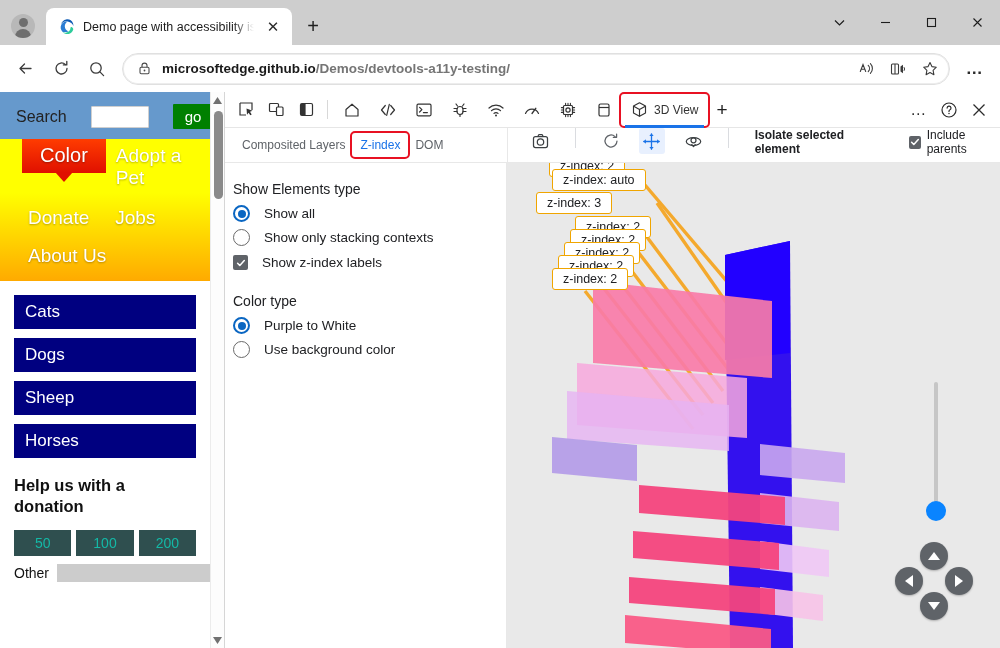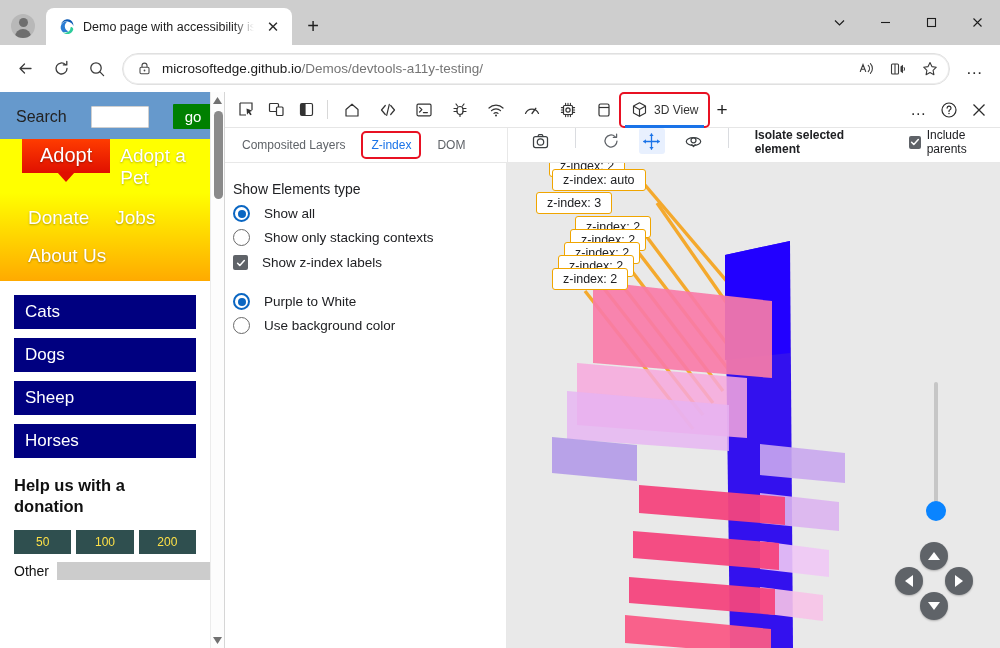--- a/index.html
+++ b/index.html
@@ -57,21 +57,21 @@
   .win-controls {
     position: absolute; right: 0; top: 0; height: 45px; display: flex; align-items: center;
   }
   .win-btn {
     width: 46px; height: 45px; display: flex; align-items: center; justify-content: center;
     color: #1d1d1d;
   }
 
   .navbar {
     height: 47px; background: #ffffff; display: flex; align-items: center;
-    padding: 0 8px; gap: 2px;
+    padding: 0 8px; gap: 2px; font-weight: bold;
   }
   .nav-icon-btn {
     width: 34px; height: 34px; border-radius: 4px; display: flex;
     align-items: center; justify-content: center; color: #3b3b3b; flex: 0 0 34px;
   }
   .omnibox {
     flex: 1; height: 32px; background: #ffffff; border-radius: 16px;
     display: flex; align-items: center; padding: 0 4px 0 14px; gap: 10px;
     margin: 0 6px; border: 1px solid #e0e0e0;
     box-shadow: inset 0 0 0 1px #ededed;
@@ -140,21 +140,21 @@
   .cat-btn {
     display: block; width: 100%; background: #000080; color: #fff; border: none;
     font-size: 17px; text-align: left; padding: 7px 11px; margin-bottom: 9px;
     font-family: "Liberation Sans", sans-serif;
   }
 
   .donate-sec { padding: 8px 14px 0 14px; }
   .donate-title { font-size: 16.5px; font-weight: bold; color: #111; line-height: 1.25; }
   .amount-row { display: flex; gap: 5px; margin-top: 14px; }
   .amt-btn {
-    flex: 1; background: #2f4f4f; color: #fde047; border: none; font-size: 12px;
+    flex: 1; background: #2f4f4f; color: #14b8a6; border: none; font-size: 14px;
     padding: 5px 0; text-align: center; font-family: "Liberation Sans", sans-serif;
   }
   .other-row { display: flex; align-items: center; gap: 8px; margin-top: 8px; }
   .other-label { font-size: 14px; color: #111; }
   .other-input { flex: 1; height: 18px; background: #cccccc; border: none; }
 
   .page-scrollbar {
     position: absolute; right: 0; top: 0; bottom: 0; width: 14px; background: #fdfdfd;
     border-left: 1px solid #ececec; display: flex; flex-direction: column; align-items: center;
   }
@@ -187,21 +187,21 @@
   .dt-panel-tab.active::after {
     content: ''; position: absolute; left: 3px; right: 3px; bottom: -3px; height: 2.5px; background: #1a73e8;
   }
   .redbox { outline: 2.5px solid #e81123; outline-offset: 1px; }
   .dt-spacer { flex: 1; }
 
   .dt-subbar {
     height: 35px; display: flex; align-items: center; border-bottom: 1px solid #e8e8e8;
     background: #fff;
   }
-  .subtabs { display: flex; align-items: center; width: 282px; flex: 0 0 282px; padding-left: 10px; gap: 12px; height: 100%; }
+  .subtabs { display: flex; align-items: center; width: 282px; flex: 0 0 282px; padding-left: 10px; gap: 1px; height: 100%; }
   .subtab { font-size: 12px; color: #5f6368; padding: 4px 7px; border-radius: 2px; }
   .subtab.active { color: #1a73e8; }
   .dt-subbar-right { display: flex; align-items: flex-start; gap: 16px; padding-left: 20px; height: 100%; border-left: 1px solid #e8e8e8; flex:1; }
   .act-icon {
     width: 28px; height: 26px; display: flex; align-items: center; justify-content: center;
     color: #3c4043; border-radius: 3px;
   }
   .act-icon.sel { background: #e8f0fe; color: #1a73e8; }
   .vline { width: 1px; height: 20px; background: #dadce0; margin: 0 6px; }
   .isolate-label { font-size: 12px; color: #202124; font-weight: bold; margin-left: 4px; }
@@ -378,21 +378,21 @@
         <div class="site-header">
           <div class="search-row">
             <span class="search-label">Search</span>
             <input class="search-input" type="text" style="">
             <button class="go-btn">go</button>
           </div>
         </div>
 
         <div class="site-nav">
           <div class="nav-row1">
-            <div class="nav-home">Adopt</div>
+            <div class="nav-home">Color</div>
             <div class="nav-link">Adopt a Pet</div>
           </div>
           <div class="nav-row2">
             <div class="nav-link">Donate</div>
             <div class="nav-link">Jobs</div>
           </div>
           <div class="nav-row3">
             <div class="nav-link">About Us</div>
           </div>
         </div>
@@ -627,20 +627,21 @@
             <span class="cb-outer">
               <svg width="10" height="10" viewBox="0 0 10 10">
                   <path d="M1.6 5.2l2.2 2.3 4.5-5" stroke="#fff" stroke-width="1.5" fill="none" stroke-linecap="round" stroke-linejoin="round"></path>
                 </svg>
             </span>
             <span class="opt-label">Show z-index labels</span>
           </div>
 
           <div class="group-gap"></div>
 
+          <div class="opt-group-title">Color type</div>
           <div class="opt-row">
             <span class="radio-outer on">
                 <span class="radio-dot"></span>
               </span>
             <span class="opt-label">Purple to White</span>
           </div>
           <div class="opt-row">
             <span class="radio-outer"></span>
             <span class="opt-label">Use background color</span>
           </div>

